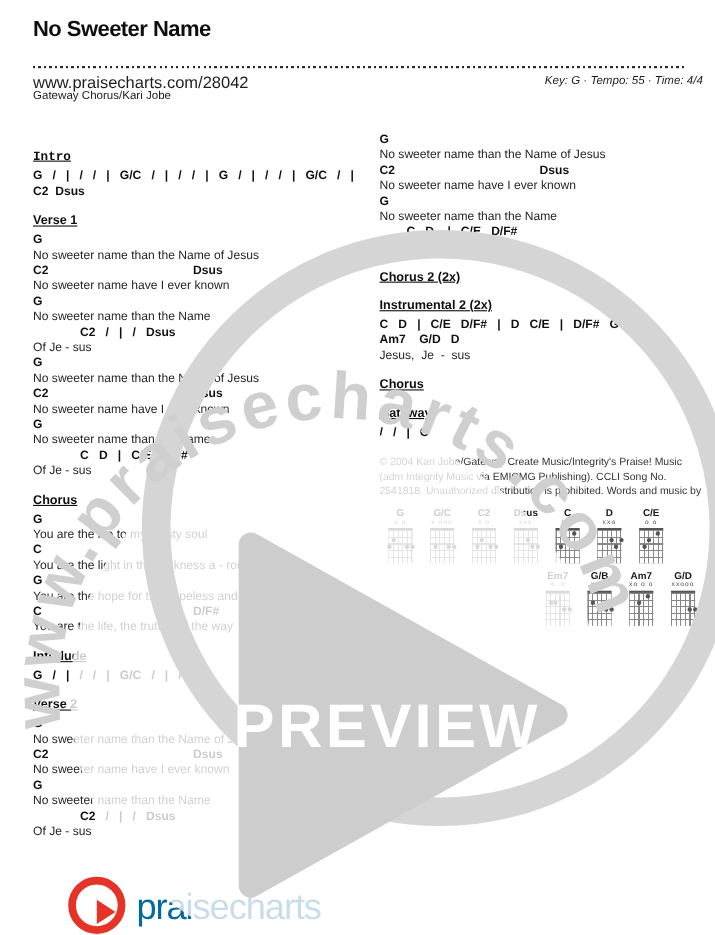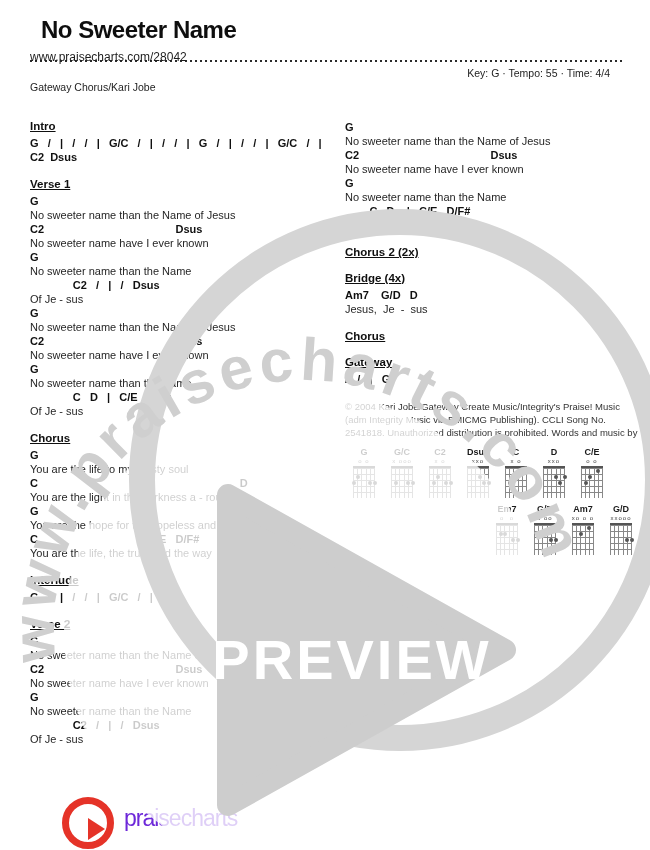--- a/index.html
+++ b/index.html
@@ -1,30 +1,30 @@
 <!DOCTYPE html>
 <html><head>
 <meta charset="utf-8">
 <style>
   html,body{margin:0;padding:0;}
   body{width:650px;height:850px;background:#ffffff;position:relative;overflow:hidden;
        font-family:"Liberation Sans", sans-serif;color:#222;}
-  .page-title{position:absolute;left:30px;top:16px;font-size:24px;font-weight:bold;
-       letter-spacing:-0.5px;color:#0e0e0e;margin-left:11px;}
+  .page-title{position:absolute;left:30px;top:16px;font-size:20px;font-weight:bold;
+       letter-spacing:-0.5px;color:#0e0e0e;}
   .dotrule{position:absolute;left:30px;right:28px;top:60px;height:2px;
        background:repeating-linear-gradient(90deg,#2b2b2b 0 2px,transparent 2px 5px);}
-  .hdr-url{position:absolute;left:30px;top:50px;font-size:12px;color:#1d1d1d;}
+  .hdr-url{position:absolute;left:30px;top:67px;font-size:15px;color:#1d1d1d;}
   .hdr-artist{position:absolute;left:30px;top:81px;font-size:10.5px;color:#1d1d1d;}
-  .hdr-meta{position:absolute;right:40px;top:67px;font-size:10.5px;color:#1d1d1d;}
+  .hdr-meta{position:absolute;right:11px;top:67px;font-size:10.5px;color:#1d1d1d;font-style:italic;}
   .col{position:absolute;top:120px;width:295px;}
   #col-left{left:30px;}
   #col-right{left:345px;}
   .sec-h{font-size:11.5px;font-weight:bold;text-decoration:underline;
        margin:14px 0 4px 0;color:#0f0f0f;}
-  .sec:first-child .sec-h{margin-top:0;}
+  .sec:first-child .sec-h{margin-top:16px;font-family:Liberation Mono, monospace;}
   .chord{font-size:11px;font-weight:bold;line-height:14px;white-space:pre;color:#101010;}
   .lyric{font-size:11px;line-height:14px;white-space:pre;color:#262626;}
   .copyright{margin-top:14px;font-size:9.5px;line-height:13px;color:#333;}
   
   #diagrams{margin-top:8px;}
   .diag-row{display:flex;justify-content:flex-start;margin-bottom:6px;}
   .diag-row.centered{justify-content:flex-end;}
   .diag{width:38px;display:flex;flex-direction:column;align-items:center;}
   .diag-label{font-size:9px;font-weight:bold;color:#1a1a1a;line-height:11px;}
   .diag-markers{font-size:6px;color:#444;line-height:7px;letter-spacing:1px;white-space:pre;height:7px;}
@@ -36,21 +36,21 @@
   .diag-dot{position:absolute;width:4px;height:4px;border-radius:50%;background:#555;}
   
   #watermark{position:absolute;left:0;top:0;width:650px;height:850px;pointer-events:none;}
   
   .logo{position:absolute;left:62px;top:797px;width:300px;height:56px;}
   .logo-circle{position:absolute;left:0;top:0;width:38px;height:38px;border-radius:50%;
        border:7px solid #e53328;background:#fff;}
   .logo-play{position:absolute;left:19px;top:14px;width:0;height:0;
        border-left:17px solid #e53328;border-top:11px solid transparent;
        border-bottom:11px solid transparent;}
-  .logo-text{position:absolute;left:62px;top:8px;font-size:23px;color:#6d28d9;
+  .logo-text{position:absolute;left:62px;top:8px;font-size:33px;color:#0369a1;
        letter-spacing:-1px;}
 </style>
 </head>
 <body>
 
 <div class="page-title">No Sweeter Name</div>
 <div class="dotrule"></div>
 <div class="hdr-url">www.praisecharts.com/28042</div>
 <div class="hdr-artist">Gateway Chorus/Kari Jobe</div>
 <div class="hdr-meta">Key: G · Tempo: 55 · Time: 4/4</div>
@@ -116,21 +116,24 @@
         <div class="lyric">No sweeter name have I ever known</div>
         <div class="chord">G</div>
         <div class="lyric">No sweeter name than the Name</div>
         <div class="chord">        C   D    |   C/E   D/F#</div>
         <div class="lyric">Of Je   - sus</div>
       </div>
       <div class="sec">
         <div class="sec-h">Chorus 2 (2x)</div>
       </div>
       <div class="sec">
-        <div class="sec-h">Bridge (4x)</div>
+        <div class="sec-h">Instrumental 2 (2x)</div>
+        <div class="chord">C   D   |   C/E   D/F#   |   D   C/E   |   D/F#   G</div>
+      </div>
+      <div class="sec">
         <div class="chord">Am7    G/D   D</div>
         <div class="lyric">Jesus,  Je  -  sus</div>
       </div>
       <div class="sec">
         <div class="sec-h">Chorus</div>
       </div>
       <div class="sec">
         <div class="sec-h">Gateway</div>
         <div class="chord">/   /   |   G</div>
       </div>

